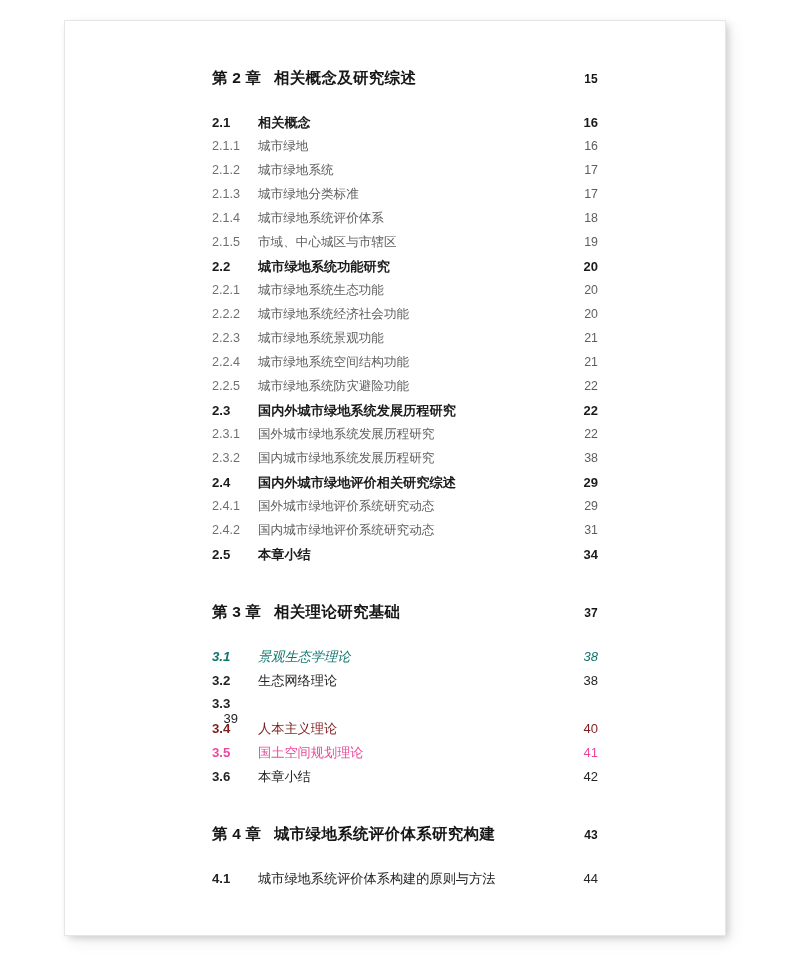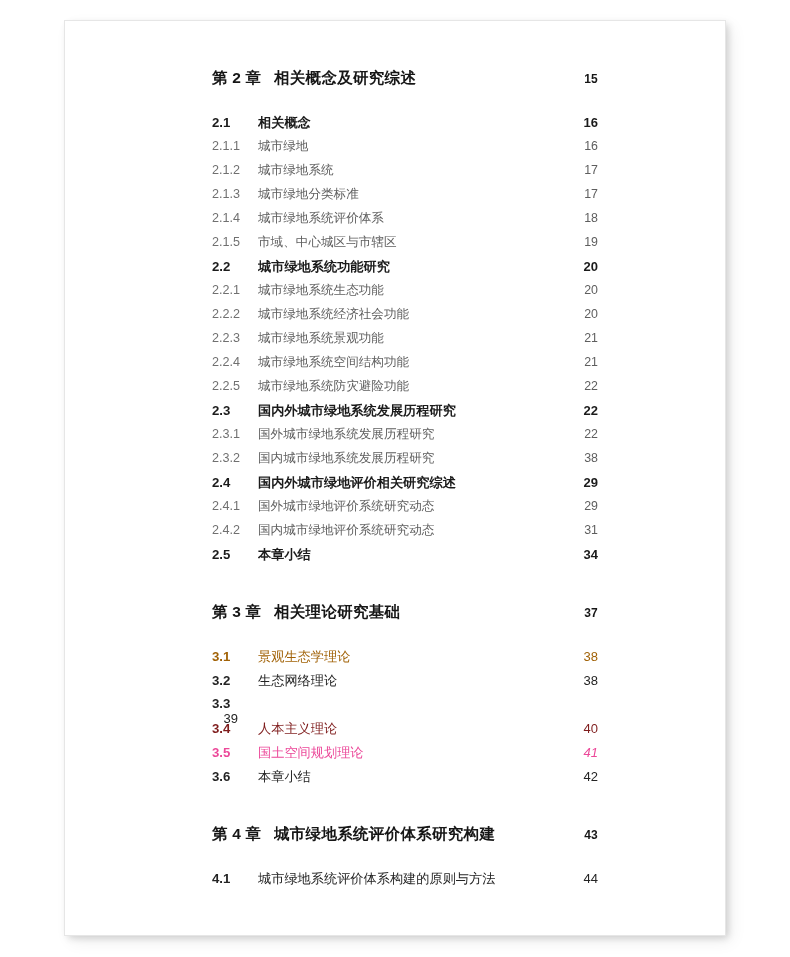--- a/index.html
+++ b/index.html
@@ -221,21 +221,21 @@
         <span class="title">本章小结</span>
         <span class="page">34</span>
       </div>
       <div class="gap-before-chapter"></div>
       <div class="row lvl1">
         <span class="num">第 3 章</span>
         <span class="title">相关理论研究基础</span>
         <span class="page">37</span>
       </div>
       <div class="gap-after-chapter"></div>
-      <div class="row lvl2" style="font-weight: normal; color: #a16207;">
+      <div class="row lvl2" style="font-weight: normal; color: #0f766e; font-style: italic;">
         <span class="num">3.1</span>
         <span class="title">景观生态学理论</span>
         <span class="page" style="font-weight: normal;">38</span>
       </div>
       <div class="row lvl2" style="font-weight: normal; color: rgb(36, 36, 36);">
         <span class="num">3.2</span>
         <span class="title">生态网络理论</span>
         <span class="page" style="font-weight: normal;">38</span>
       </div>
       <div class="row lvl2" style="font-weight: normal; color: rgb(36, 36, 36); flex-direction: column;">
@@ -244,21 +244,21 @@
         <span class="page" style="font-weight: normal;">39</span>
       </div>
       <div class="row lvl2" style="font-weight: normal; color: #7f1d1d;">
         <span class="num">3.4</span>
         <span class="title">人本主义理论</span>
         <span class="page" style="font-weight: normal;">40</span>
       </div>
       <div class="row lvl2" style="font-weight: normal; color: #ec4899;">
         <span class="num">3.5</span>
         <span class="title">国土空间规划理论</span>
-        <span class="page" style="font-weight: normal; font-style: italic;">41</span>
+        <span class="page" style="font-weight: normal;">41</span>
       </div>
       <div class="row lvl2" style="font-weight: normal; color: rgb(36, 36, 36);">
         <span class="num">3.6</span>
         <span class="title">本章小结</span>
         <span class="page" style="font-weight: normal;">42</span>
       </div>
       <div class="gap-before-chapter"></div>
       <div class="row lvl1">
         <span class="num">第 4 章</span>
         <span class="title">城市绿地系统评价体系研究构建</span>

